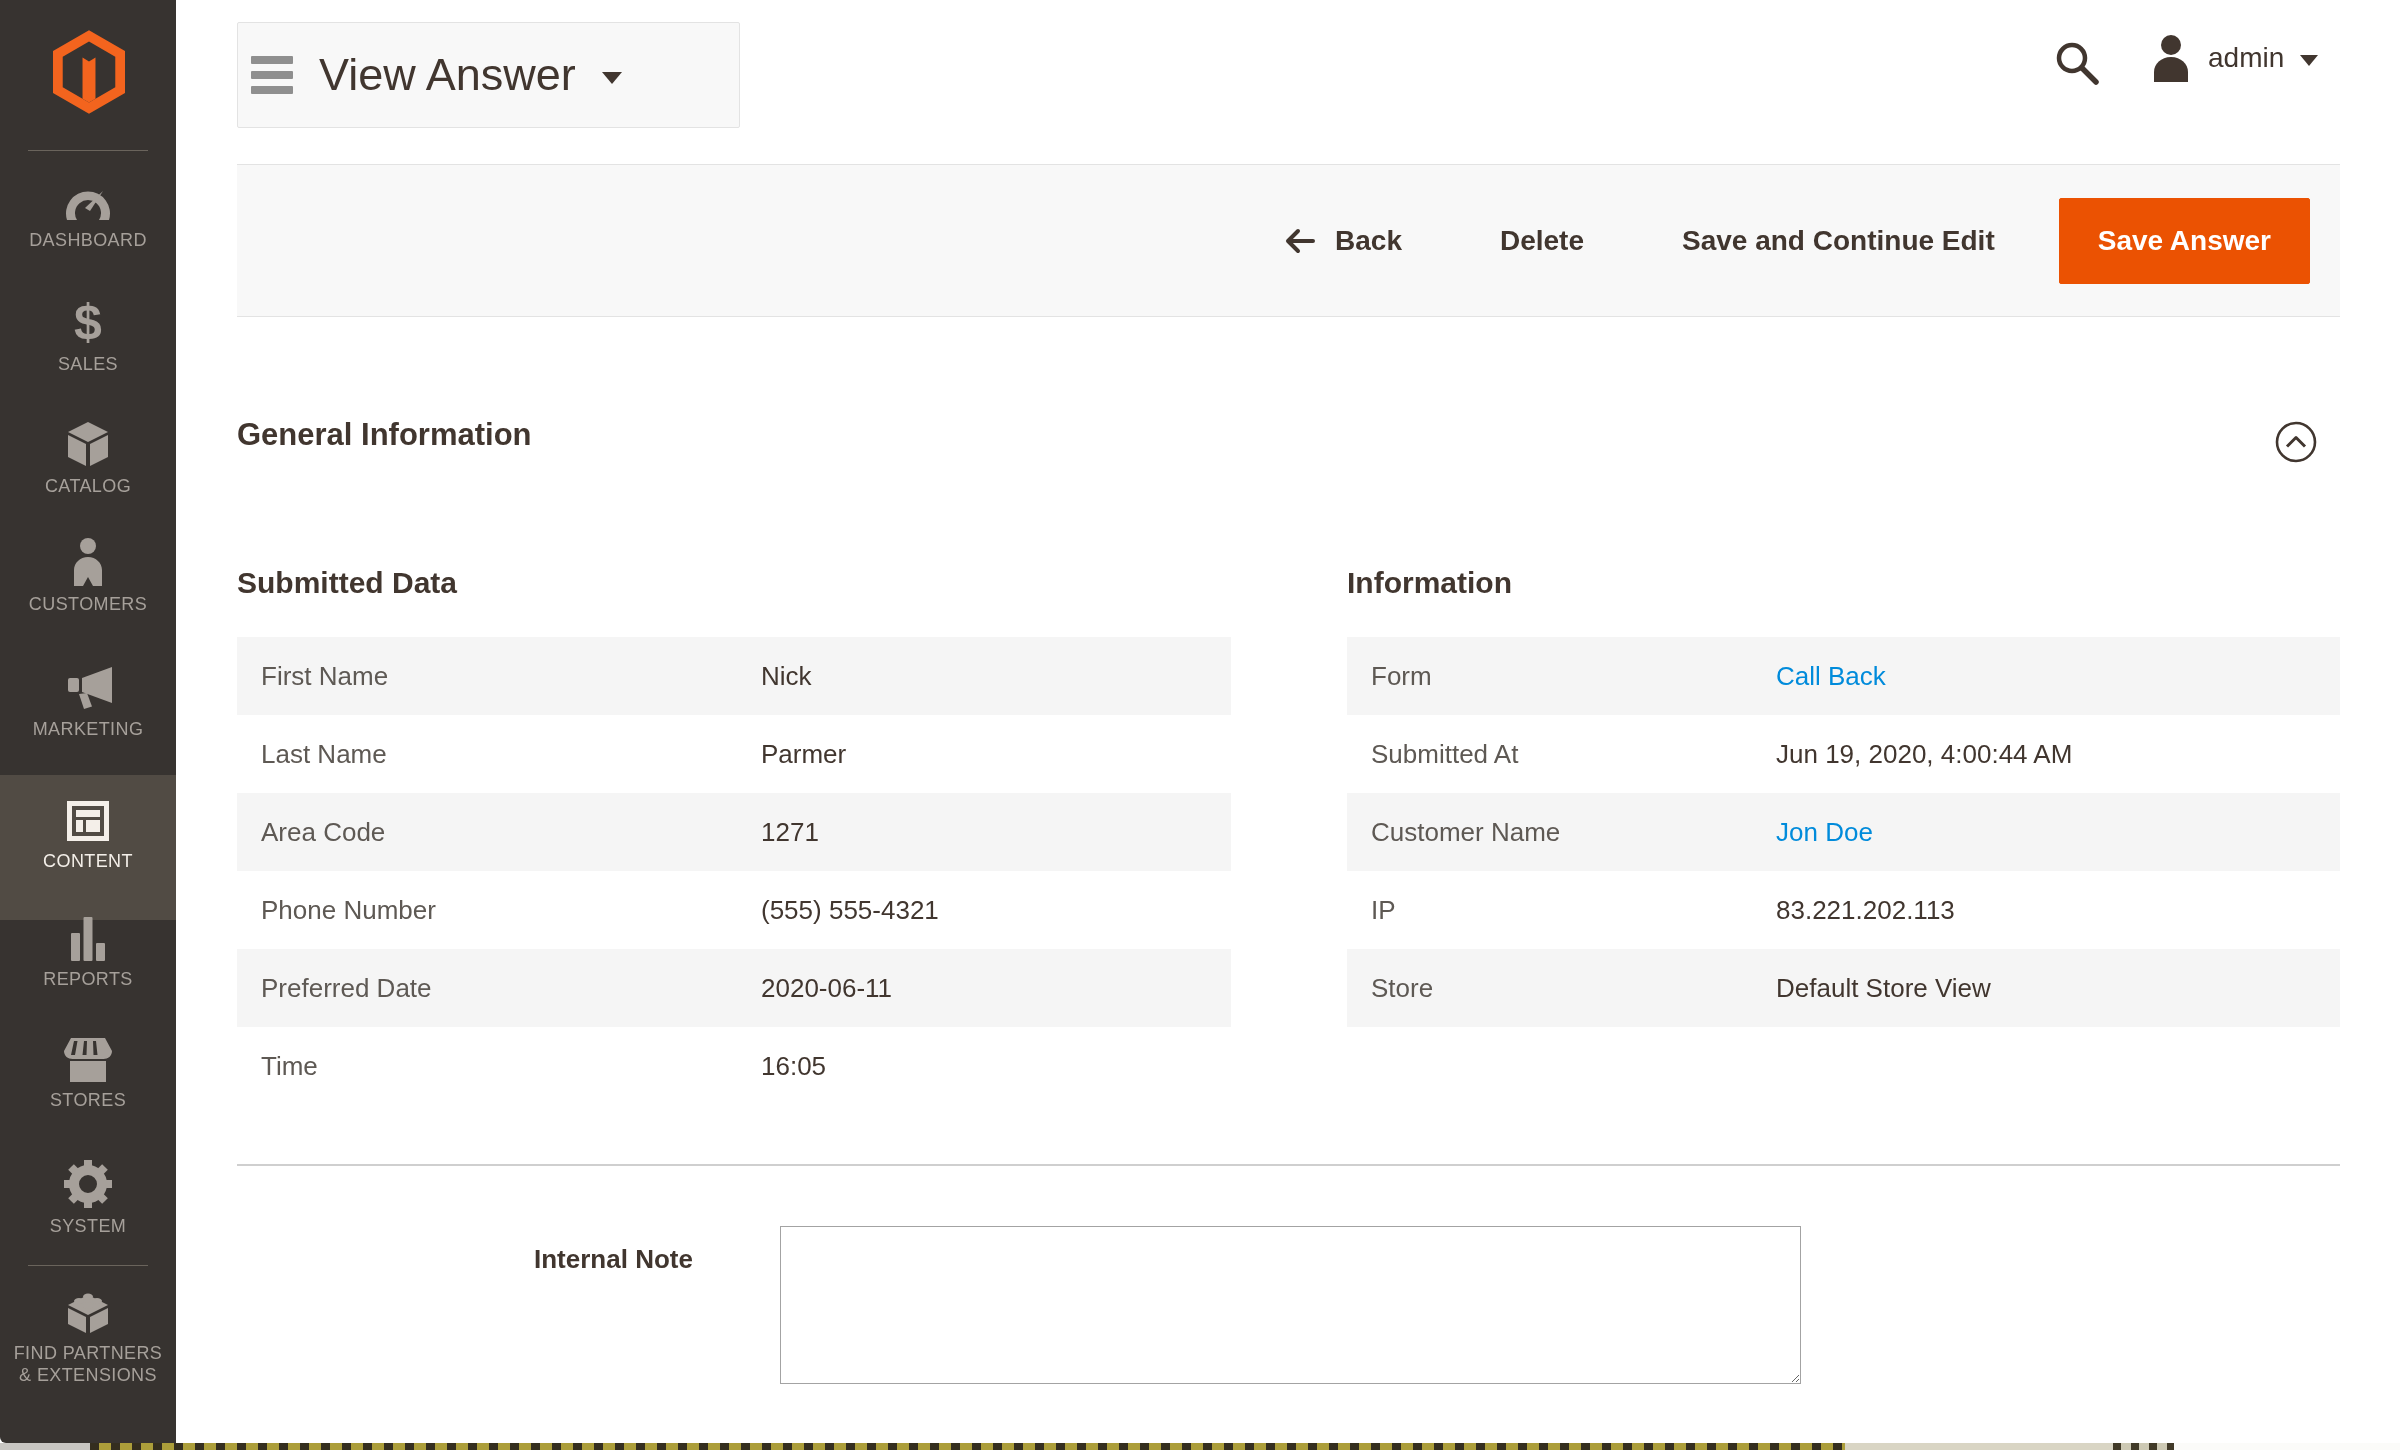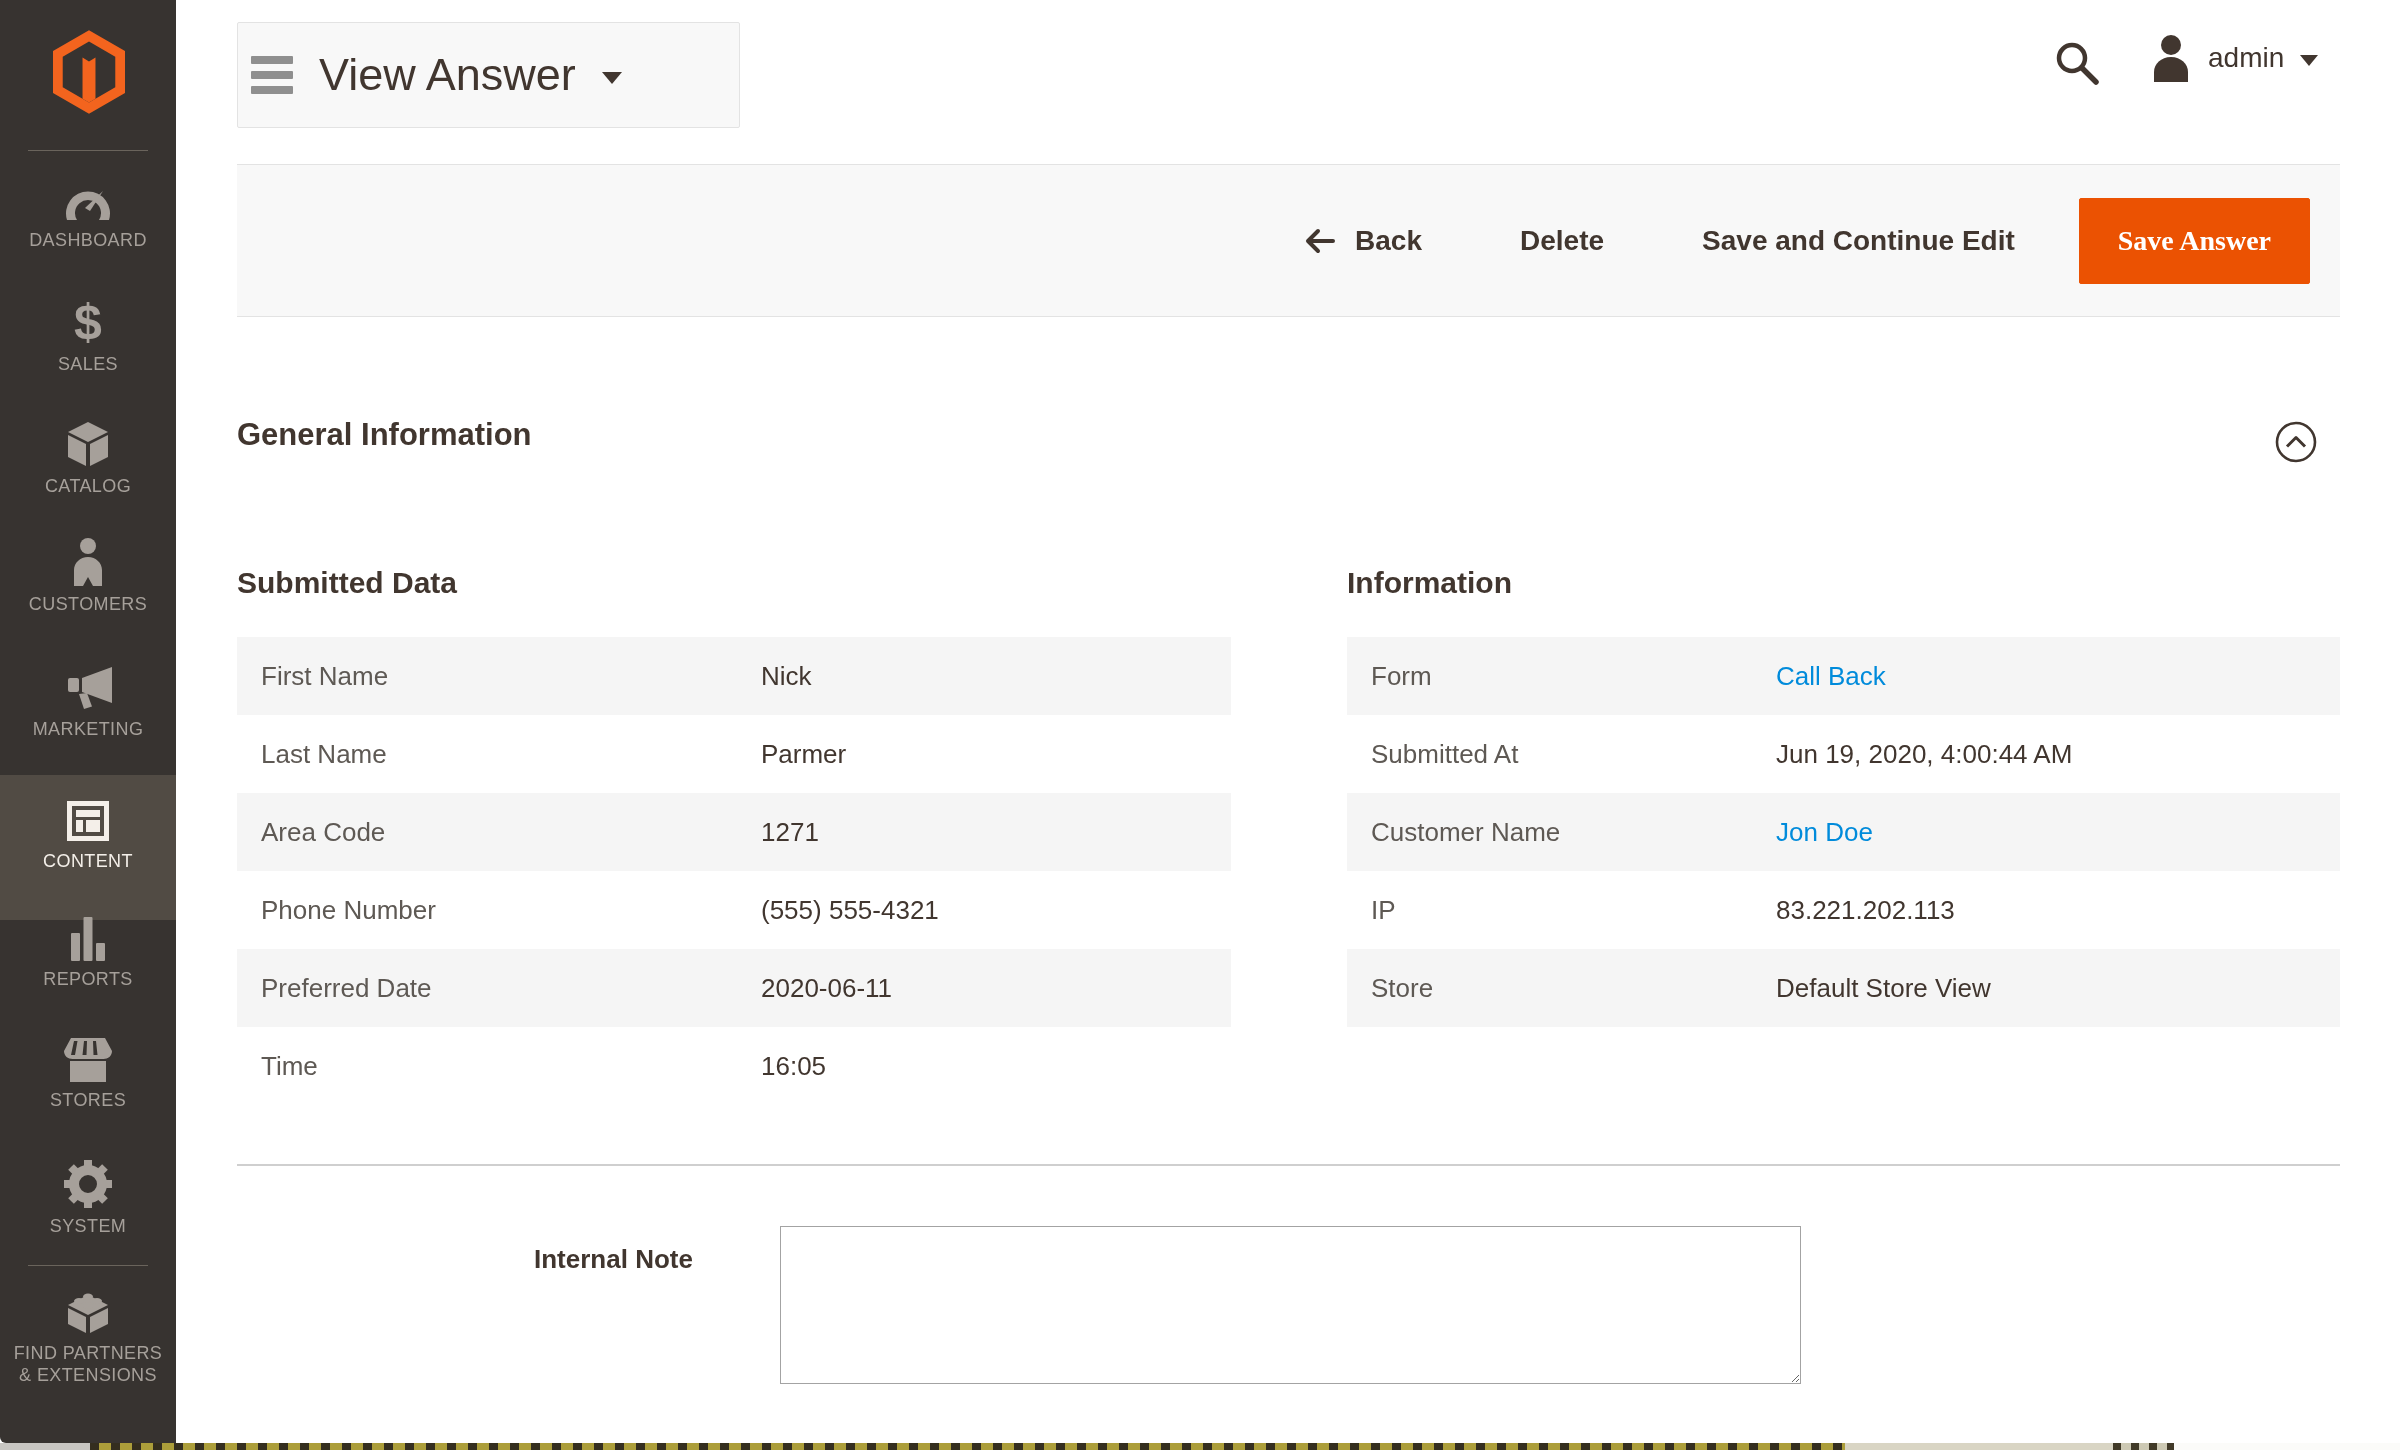--- a/index.html
+++ b/index.html
@@ -33,21 +33,21 @@
   .caret-small { width:0; height:0; border-left:9px solid transparent; border-right:9px solid transparent;
                  border-top:11px solid #41362f; margin-top:5px; }
 
   
   .toolbar { position:absolute; left:237px; top:164px; width:2103px; height:153px;
              background:#f8f8f8; border-top:1px solid #e3e3e3; border-bottom:1px solid #e3e3e3;
              display:flex; align-items:center; justify-content:flex-end; gap:98px; padding-right:30px; }
   .txt-btn { background:none; border:none; font-family:inherit; font-size:28px; font-weight:600;
              color:#41362f; cursor:pointer; display:flex; align-items:center; gap:16px; }
   .primary-btn { background:#eb5202; border:1px solid #eb5202; border-radius:2px; color:#fff;
-                 font-family:Liberation Serif, serif; font-size:28px; font-weight:600; padding:26px 38px;
+                 font-family:Liberation Sans, sans-serif; font-size:28px; font-weight:600; padding:26px 38px;
                  cursor:pointer; margin-left:-34px; }
 
   
   .section-title { position:absolute; left:237px; top:417px; font-size:31px; font-weight:700; color:#41362f; }
   .collapse-btn { position:absolute; left:2274px; top:420px; width:44px; height:44px; cursor:pointer; background:none; border:none; }
   .group-title { position:absolute; font-size:30px; font-weight:700; color:#41362f; }
   .kv-table { position:absolute; }
   .kv-row { display:flex; align-items:center; height:78px; font-size:26px; }
   .kv-row.shade { background:#f5f5f5; }
   .kv-label { color:#5e5954; padding-left:24px; flex:none; }

